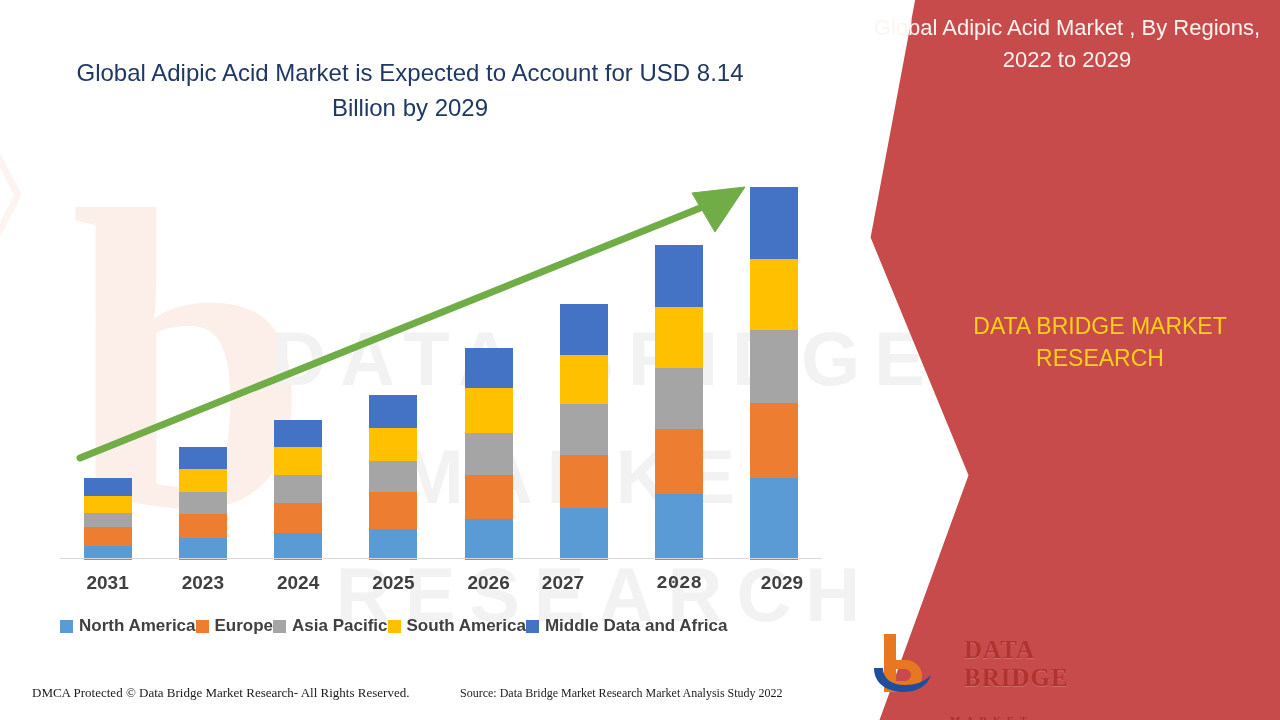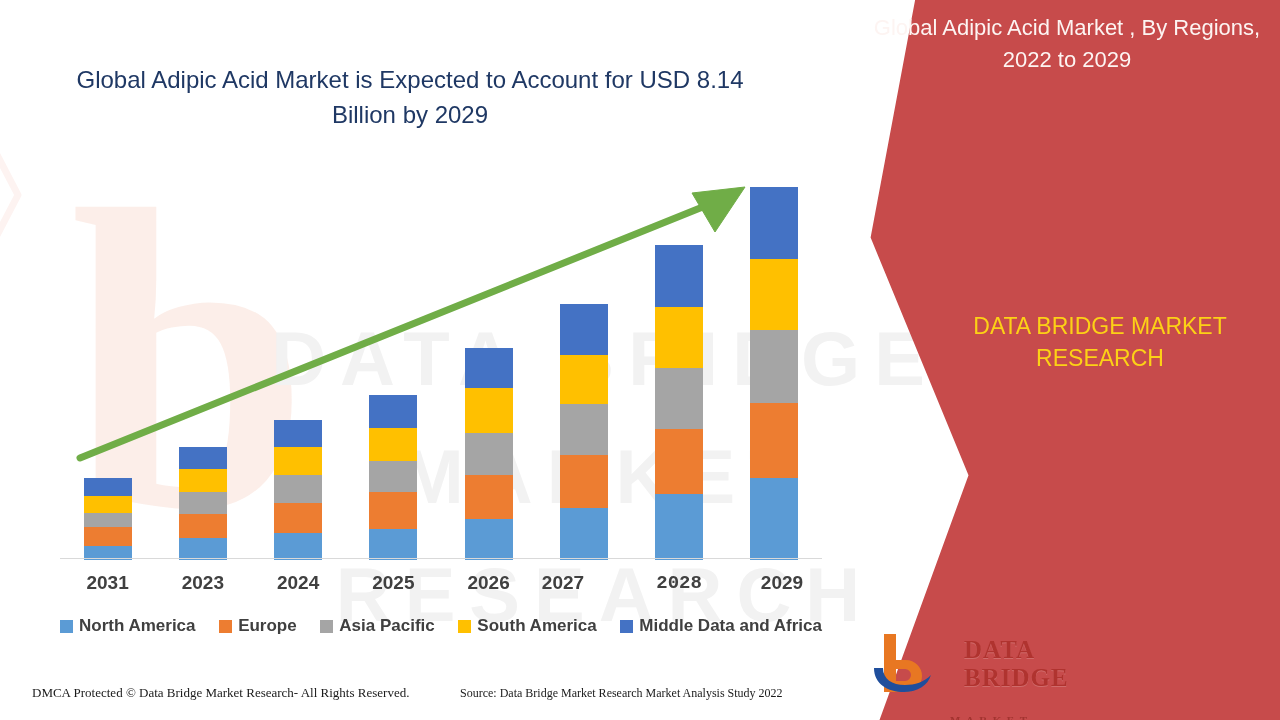--- a/index.html
+++ b/index.html
@@ -23,21 +23,21 @@
     user-select:none;pointer-events:none;
   }
   .wm-text{
     position:absolute;left:255px;top:300px;width:700px;
     font-size:76px;letter-spacing:14px;font-weight:700;
     color:#f2f2f2;line-height:1.55;text-align:center;
     user-select:none;pointer-events:none;
   }
 
   #chart-title{
-    position:absolute;left:60px;top:63px;width:700px;
+    position:absolute;left:60px;top:56px;width:700px;
     text-align:center;
     font-size:24px;line-height:1.45;color:#1f3864;font-weight:400;
   }
 
   
   #plot{position:absolute;left:60px;top:160px;width:762px;height:400px;}
   #axis-line{position:absolute;left:60px;top:558px;width:762px;height:1px;background:#d9d9d9;}
 
   .bar-col{position:absolute;bottom:0;width:48px;display:flex;flex-direction:column;justify-content:flex-end;}
   .seg{width:100%;}
@@ -47,21 +47,21 @@
     position:absolute;width:96px;text-align:center;
     font-size:19px;font-weight:700;color:#404040;
   }
 
   
   #arrow-svg{position:absolute;left:60px;top:160px;width:762px;height:400px;pointer-events:none;}
 
   
   #legend{
     position:absolute;left:60px;top:616px;width:762px;
-    display:flex;align-items:center;justify-content:space-between;
+    display:flex;align-items:center;
   }
   .lg-item{display:flex;align-items:center;gap:6px;}
   .lg-swatch{width:13px;height:13px;flex:0 0 auto;}
   .lg-label{font-size:17px;font-weight:700;color:#404040;white-space:nowrap;}
 
   
   #footer-left{
     position:absolute;left:32px;top:685px;
     font-family:"Liberation Serif", serif;font-size:13px;color:#1a1a1a;white-space:nowrap;
   }

